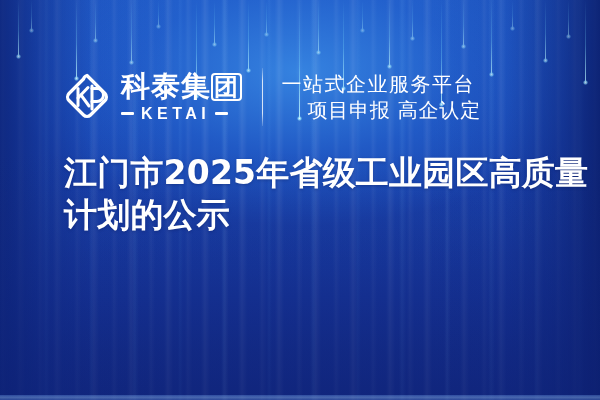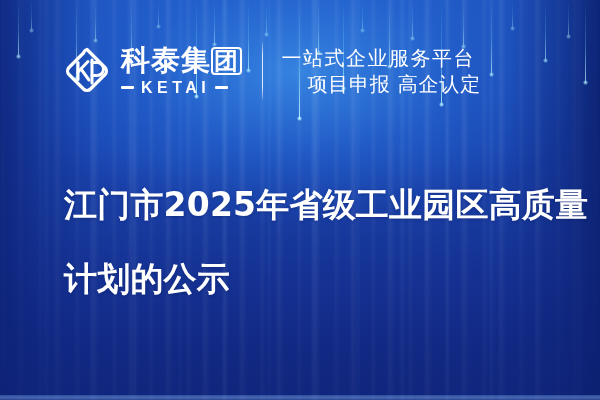--- a/index.html
+++ b/index.html
@@ -120,21 +120,21 @@
     background: radial-gradient(circle,
         rgba(235,252,255,0.98) 0%,
         rgba(150,232,255,0.75) 40%,
         rgba(110,200,255,0.0) 75%);
   }
 
   
   .header {
     position: absolute;
     left: 0; right: 0;
-    top: 30px;
+    top: 56px;
     height: 82px;
     display: flex;
     align-items: center;
     padding-left: 62px;
     box-sizing: border-box;
   }
   .brand { display: flex; align-items: center; }
   .logo-mark { width: 50px; height: 50px; flex: none; margin-right: 9px; }
   .logo-words { display: flex; flex-direction: column; justify-content: center; }
   .logo-cn {
@@ -215,21 +215,20 @@
   }
   .title-line {
     font-size: 33px;
     font-weight: 700;
     color: #ffffff;
     line-height: 42px;
     letter-spacing: 0.2px;
     white-space: nowrap;
     font-family: "DejaVu Sans", "Liberation Sans", sans-serif;
     text-shadow: 0 1px 3px rgba(8,24,84,0.35);
-    margin-top: 32px;
   }
 </style>
 </head>
 <body>
 
 <div id="poster">
 
   <div class="bg-base"></div>
   <div class="bg-stripes"></div>
   <div class="bg-stripes-2"></div>

